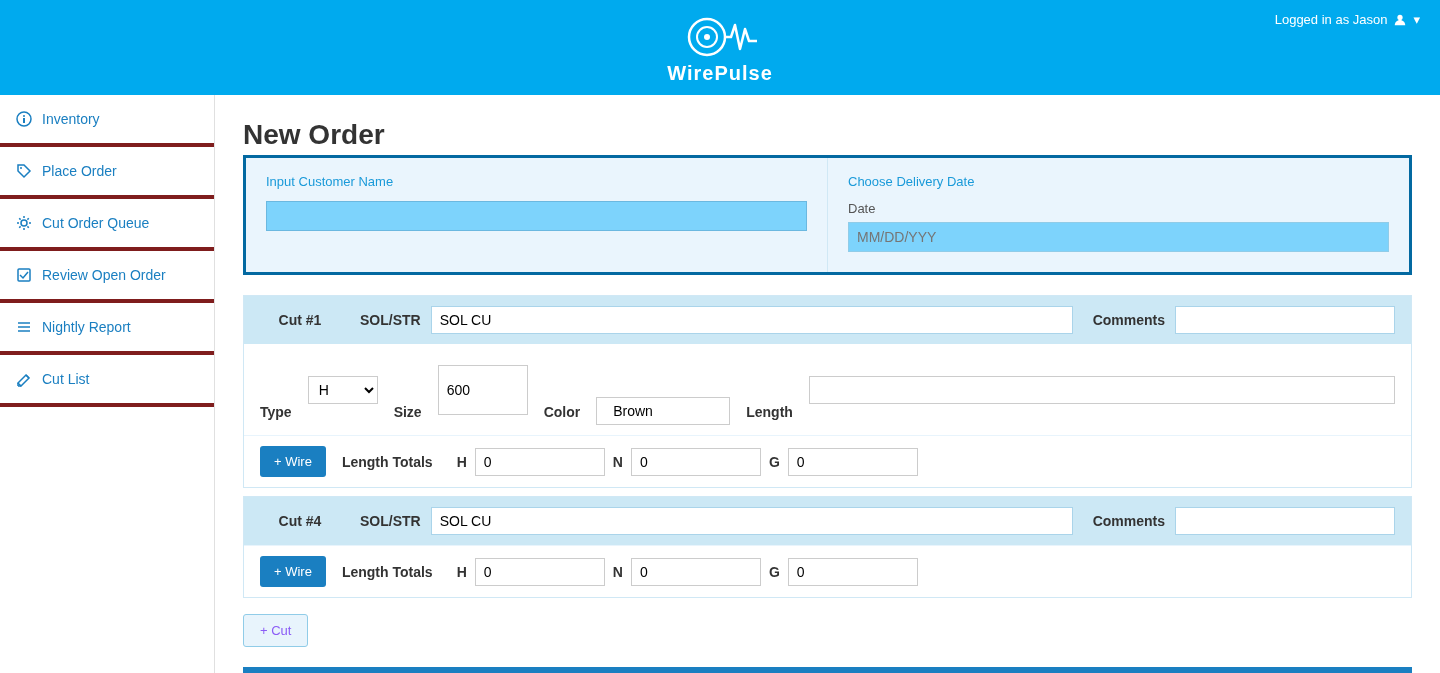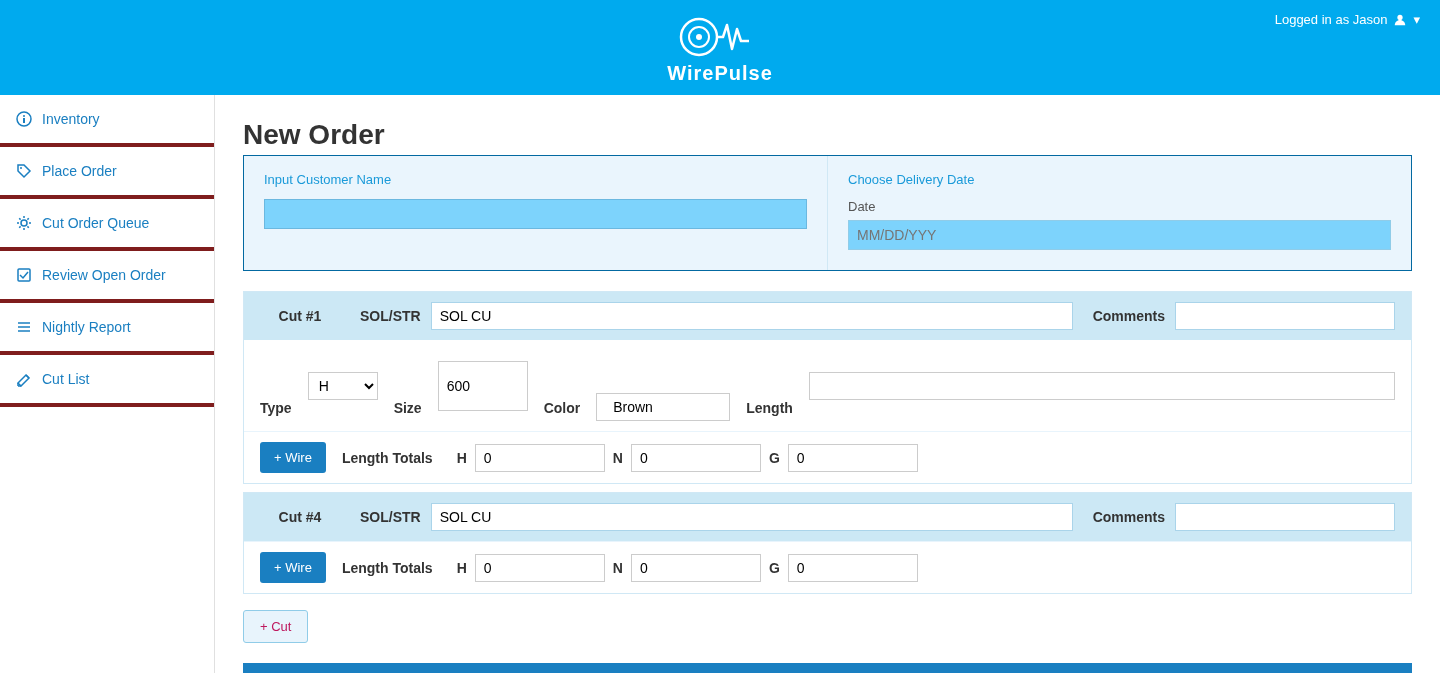--- a/index.html
+++ b/index.html
@@ -10,20 +10,21 @@
       background: #00aaee;
       height: 95px;
       display: flex;
       align-items: center;
       justify-content: center;
       position: relative;
     }
     .header-logo {
       display: flex;
       flex-direction: column;
+      align-items: center;
       color: white;
     }
     .header-logo svg {
       width: 90px;
       height: 55px;
     }
     .header-logo-text {
       color: white;
       font-size: 20px;
       font-weight: bold;
@@ -86,21 +87,21 @@
       font-size: 28px;
       font-weight: bold;
       color: #333;
       margin-bottom: 4px;
     }
 
     
     .order-top {
       display: flex;
       gap: 0;
-      border: 1px solid #0369a1;
+      border: 3px solid #0369a1;
       background: #eaf5fd;
       margin-bottom: 20px;
       justify-content: center;
     }
     .customer-section {
       flex: 1;
       padding: 16px 20px 20px;
       border-right: 1px solid #d0e8f5;
     }
     .delivery-section {
@@ -265,21 +266,21 @@
       padding: 5px 8px;
       border: 1px solid #ccc;
       background: white;
       font-size: 14px;
       outline: none;
     }
 
     
     .add-cut-btn {
       background: #e8f4fc;
-      color: #be185d;
+      color: #8b5cf6;
       border: 1px solid #90cce8;
       padding: 8px 16px;
       font-size: 13px;
       cursor: pointer;
       border-radius: 3px;
       margin-bottom: 20px;
       margin-top: 8px;
     }
 
     

